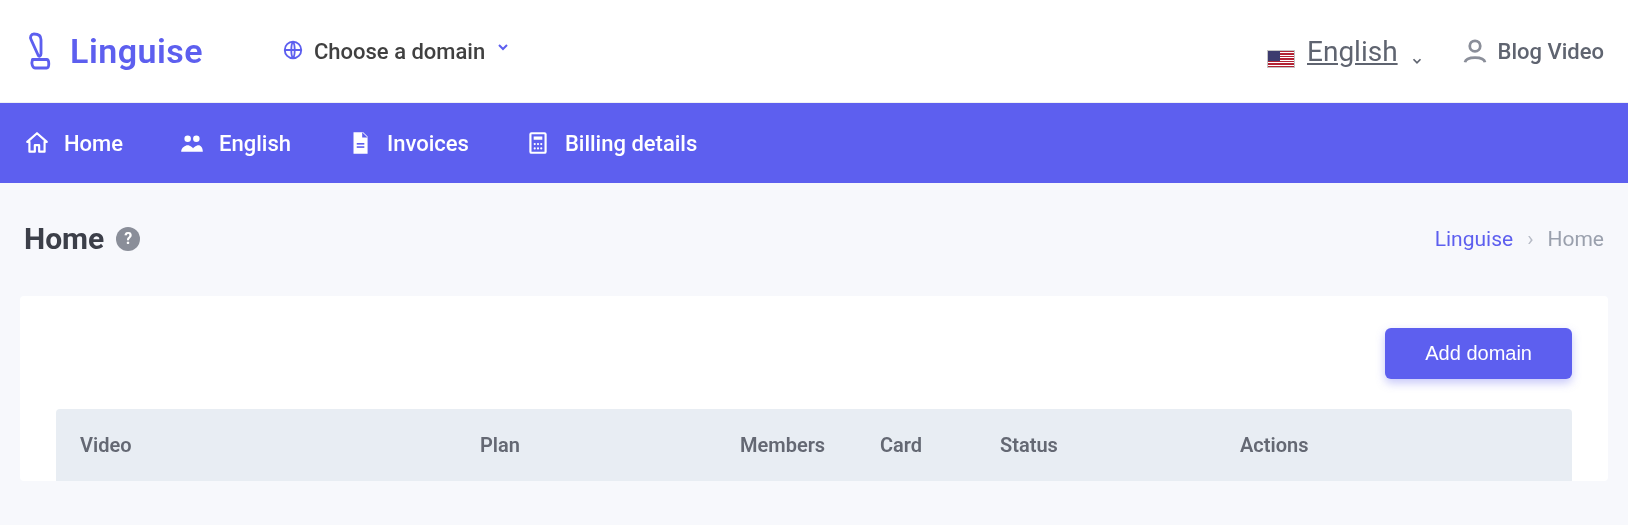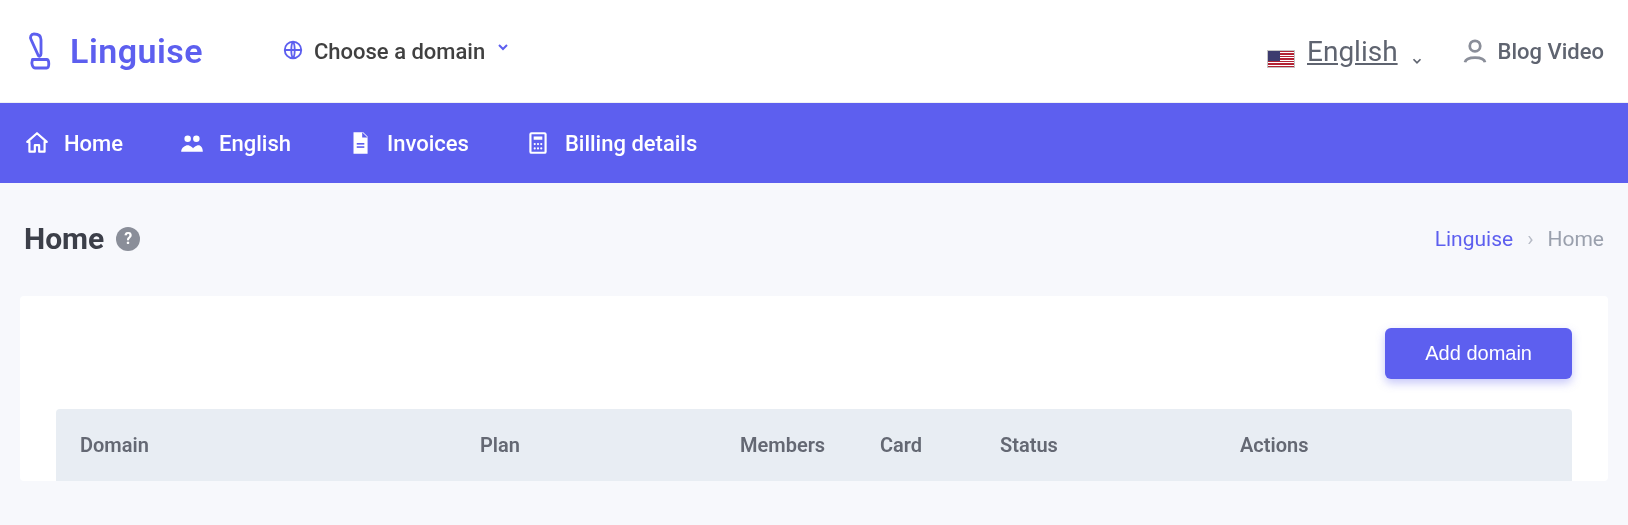--- a/index.html
+++ b/index.html
@@ -268,20 +268,20 @@
     <span class="current">Home</span>
   </div>
 </div>
 
 <div class="card">
   <div class="card-head">
     <button class="add-btn">Add domain</button>
   </div>
 
   <div class="thead">
-    <div>Domain</div>
+    <div>Video</div>
     <div>Plan</div>
     <div>Members</div>
     <div>Card</div>
     <div>Status</div>
     <div>Actions</div>
   </div>
 </div>
 
 </body></html>

